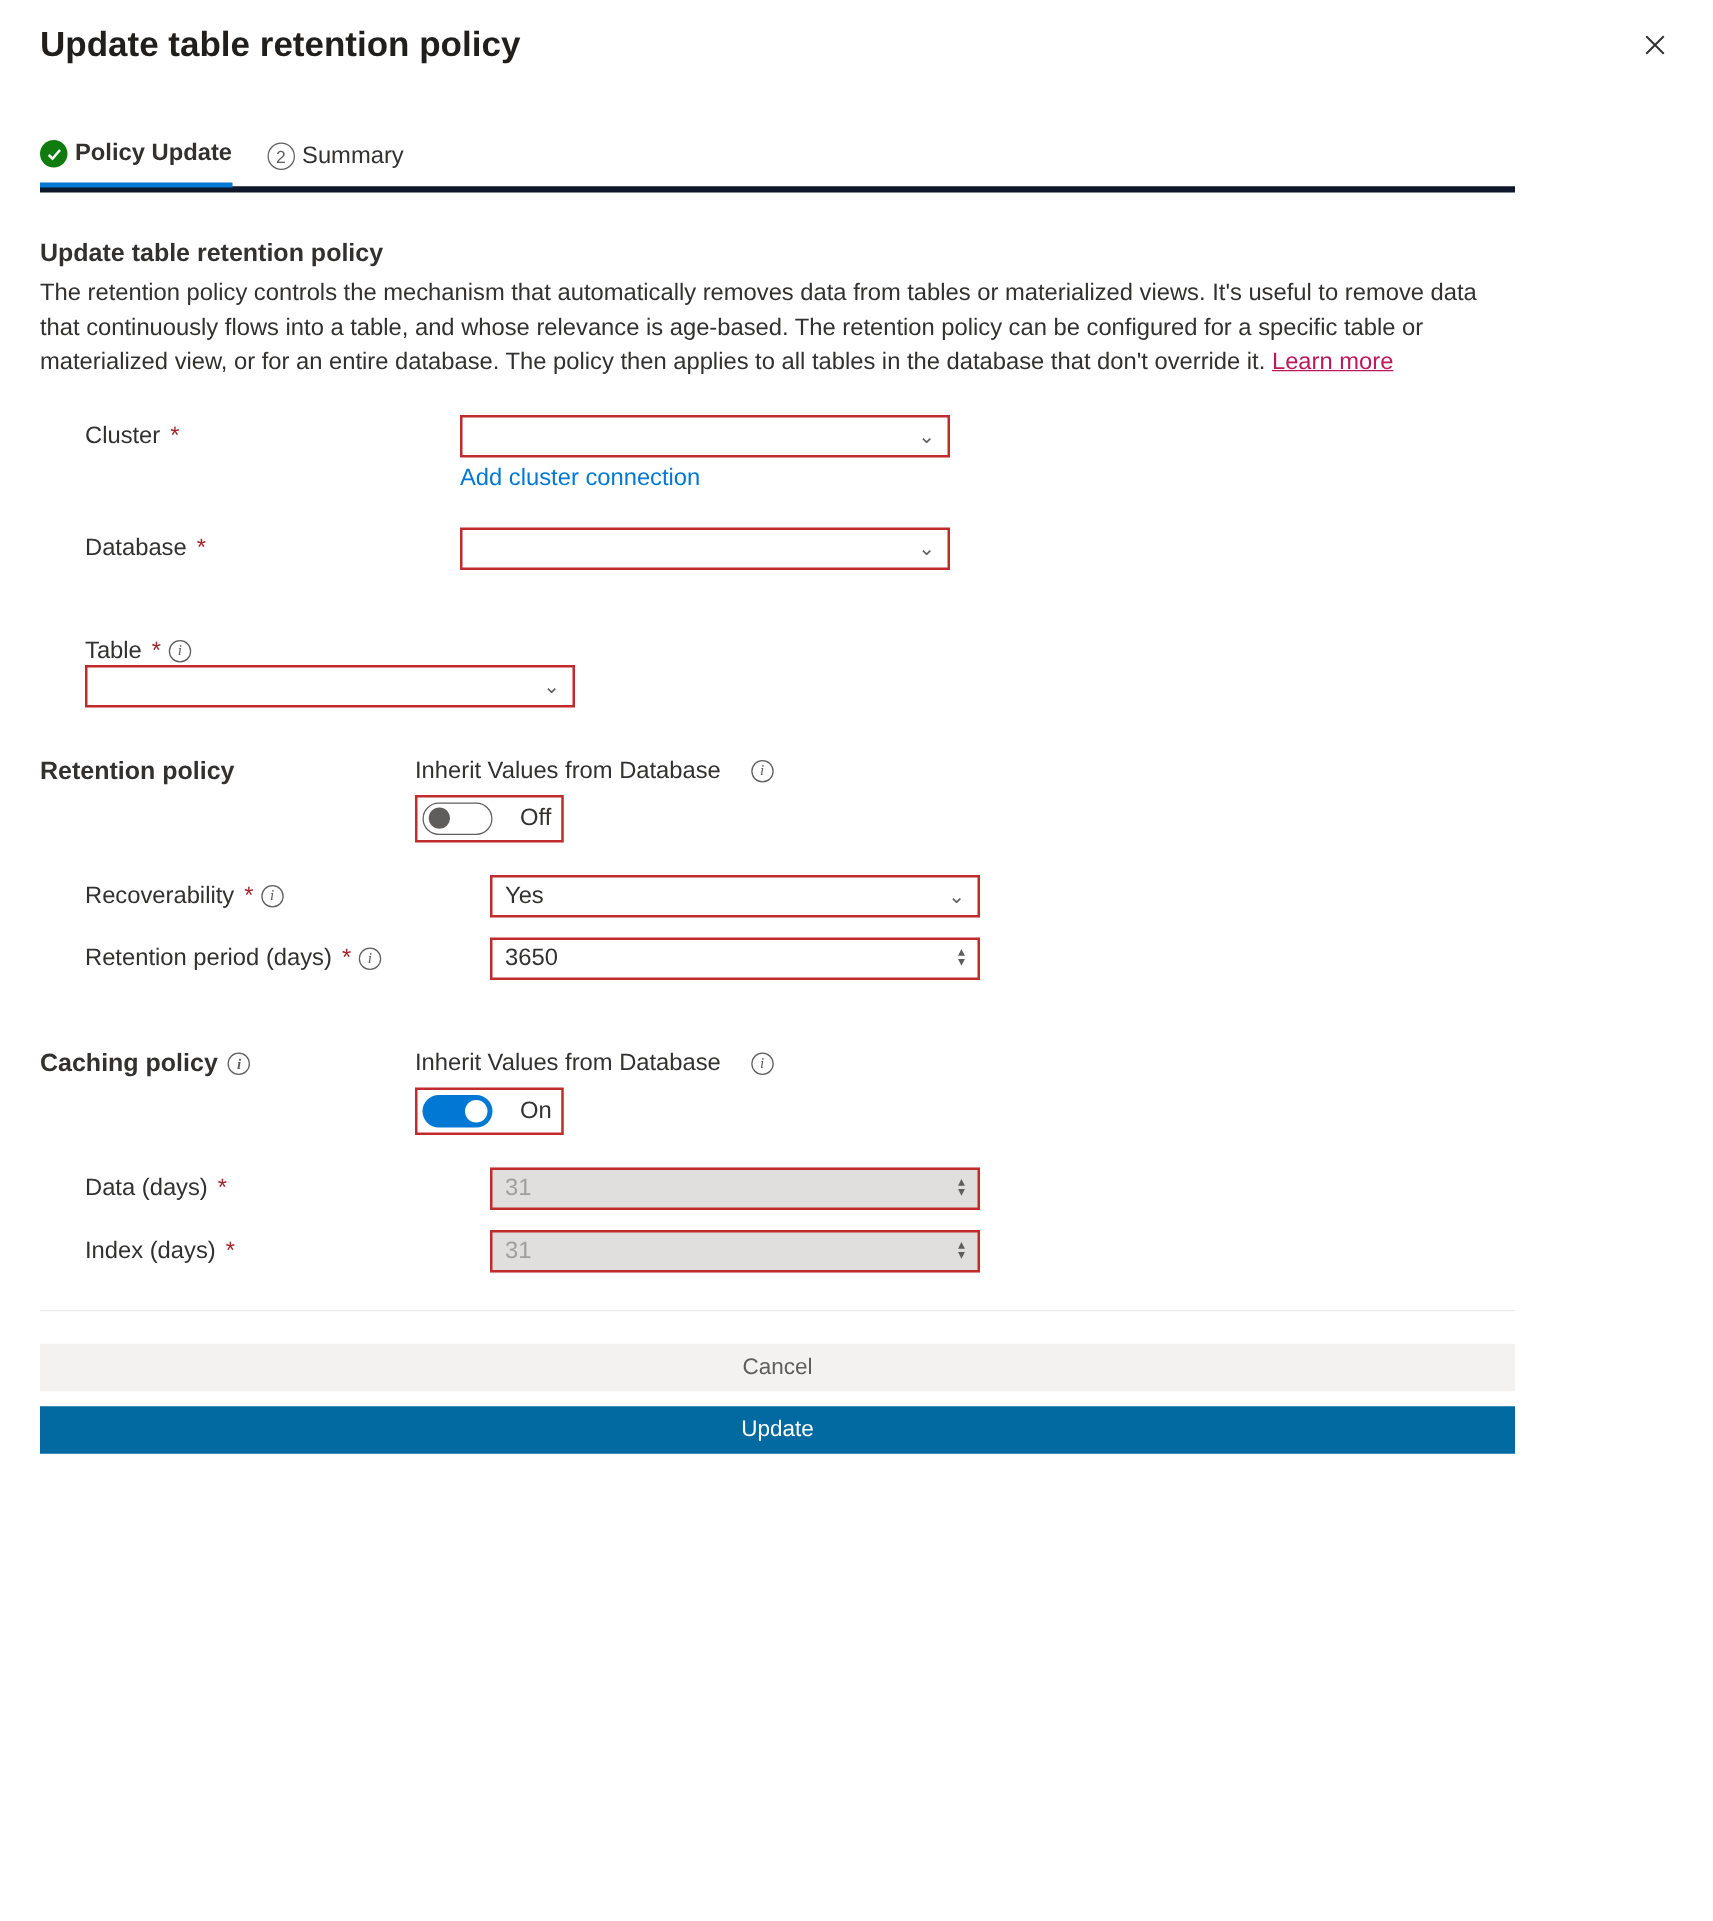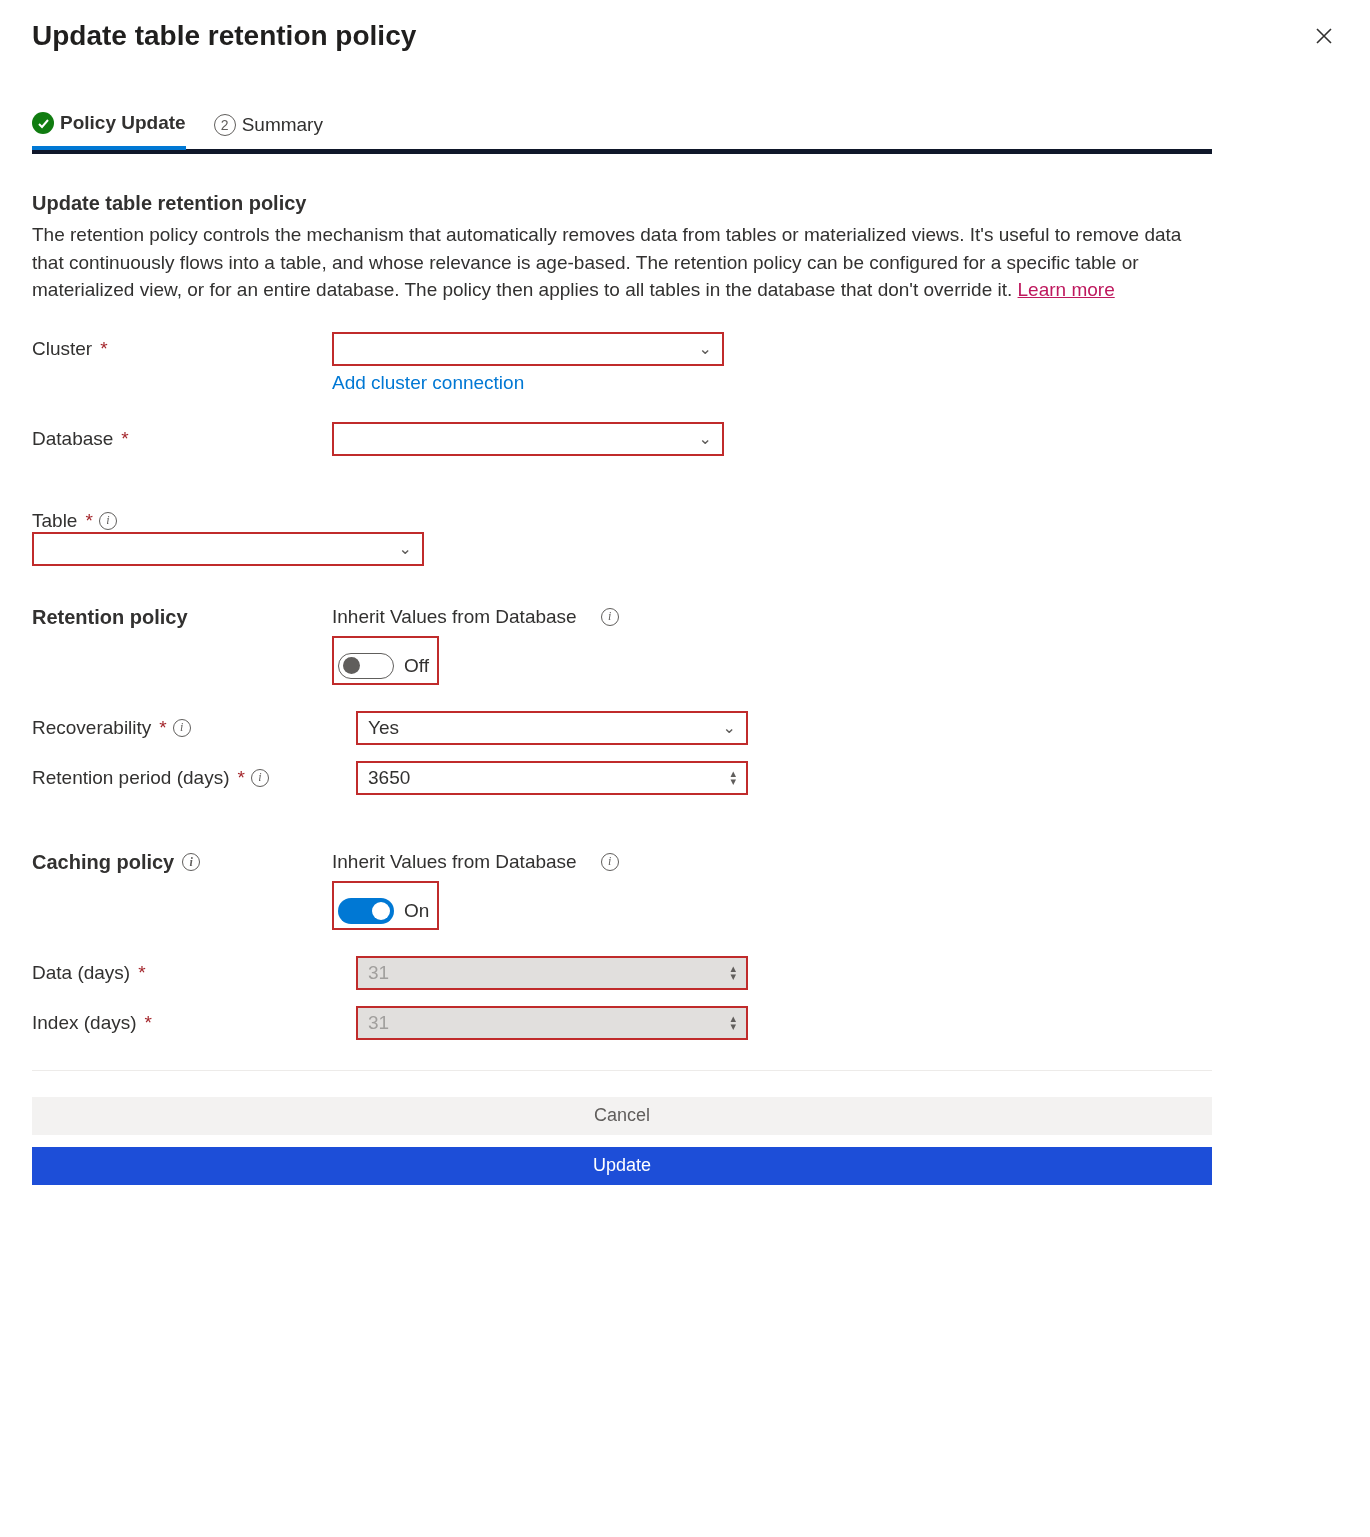--- a/index.html
+++ b/index.html
@@ -10,46 +10,46 @@
   .tabs { display: flex; gap: 28px; border-bottom: 5px solid #0f172a; width: 1180px; }
   .tab { display: flex; align-items: center; gap: 6px; padding: 0 0 12px 0; cursor: pointer; font-size: 19px; }
   .tab.active { font-weight: 600; border-bottom: 4px solid #0078d4; margin-bottom: -1px; }
   .tab-badge { display: inline-flex; align-items: center; justify-content: center; width: 22px; height: 22px; border-radius: 50%; font-size: 14px; }
   .tab-badge.checked { background: #107c10; color: #fff; }
   .tab-badge.num { border: 1.6px solid #605e5c; color: #605e5c; }
   .section { margin-top: 38px; max-width: 1180px; }
   .section-title { font-size: 20px; font-weight: 600; margin-bottom: 6px; }
   .desc { color: #323130; line-height: 1.45; font-size: 19px; }
   .link { color: #be185d; }
-  .form-row { display: flex; align-items: flex-start; margin-top: 28px; }
+  .form-row { display: flex; align-items: flex-start; margin-top: 28px; margin-left: 36px; }
   .form-row.tight { margin-top: 16px; gap: 24px; }
   .form-label { width: 300px; padding-top: 6px; font-size: 19px; display: flex; align-items: center; gap: 6px; }
   .req { color: #a4262c; margin-left: 2px; }
   .info-icon { display: inline-flex; align-items: center; justify-content: center; width: 18px; height: 18px; border: 1.5px solid #605e5c; border-radius: 50%; font-size: 12px; font-style: italic; font-family: serif; color: #605e5c; cursor: default; }
   .field-col { display: flex; flex-direction: column; gap: 6px; }
   .dropdown { width: 392px; height: 34px; border: 2.5px solid #c02b2b; background: #fff; display: flex; align-items: center; justify-content: space-between; padding: 0 10px; cursor: pointer; }
   .dropdown .chev { font-size: 16px; color: #605e5c; }
   .numbox { width: 392px; height: 34px; border: 2.5px solid #c02b2b; display: flex; align-items: center; justify-content: space-between; padding: 0 10px; }
   .numbox.disabled { background: #e1dfdd; color: #a19f9d; }
   .spinner { display: flex; flex-direction: column; font-size: 11px; color: #605e5c; line-height: 0.7; cursor: pointer; }
   .addlink { color: #0078d4; font-size: 19px; cursor: pointer; }
   .subheader { font-size: 20px; font-weight: 600; }
   .inherit-row { display: flex; align-items: center; gap: 24px; font-size: 19px; }
-  .toggle-wrap { display:flex; align-items:center; gap:10px; margin-top:8px; border:2.5px solid #c02b2b; padding:15px 8px 4px 4px; width:fit-content; }
+  .toggle-wrap { display:flex; align-items:center; gap:22px; margin-top:8px; border:2.5px solid #c02b2b; padding:4px 8px 4px 4px; width:fit-content; }
   .toggle { width: 56px; height: 26px; border-radius: 26px; position: relative; cursor: pointer; }
   .toggle.off { background: #fff; border: 1.5px solid #605e5c; }
   .toggle.off .knob { position:absolute; left:4px; top:3px; width:17px; height:17px; border-radius:50%; background:#605e5c; }
   .toggle.on { background: #0078d4; }
   .toggle.on .knob { position:absolute; right:4px; top:4px; width:18px; height:18px; border-radius:50%; background:#fff; }
   .sec-row { display:flex; align-items:flex-start; margin-top: 40px; }
   .sec-row .left { width:300px; }
   .footer { border-top: 1px solid #edebe9; margin-top: 30px; padding-top: 26px; display:flex; gap:12px; width:1180px;flex-direction:column; }
   .btn { height: 38px; padding: 0 22px; font-size: 18px; border: none; cursor: pointer; }
   .btn.secondary { background: #f3f2f1; color: #605e5c; }
-  .btn.primary { background: #1d4ed8; color: #fff; }
+  .btn.primary { background: #0369a1; color: #fff; }
 </style>
 </head>
 <body>
 
 <div class="header-row">
   <h1 class="page-title">Update table retention policy</h1>
   <div class="close-btn">
     <svg width="20" height="20" viewBox="0 0 20 20">
         <path d="M3 3 L17 17 M17 3 L3 17" stroke="#323130" stroke-width="1.6" fill="none"></path>
       </svg>

